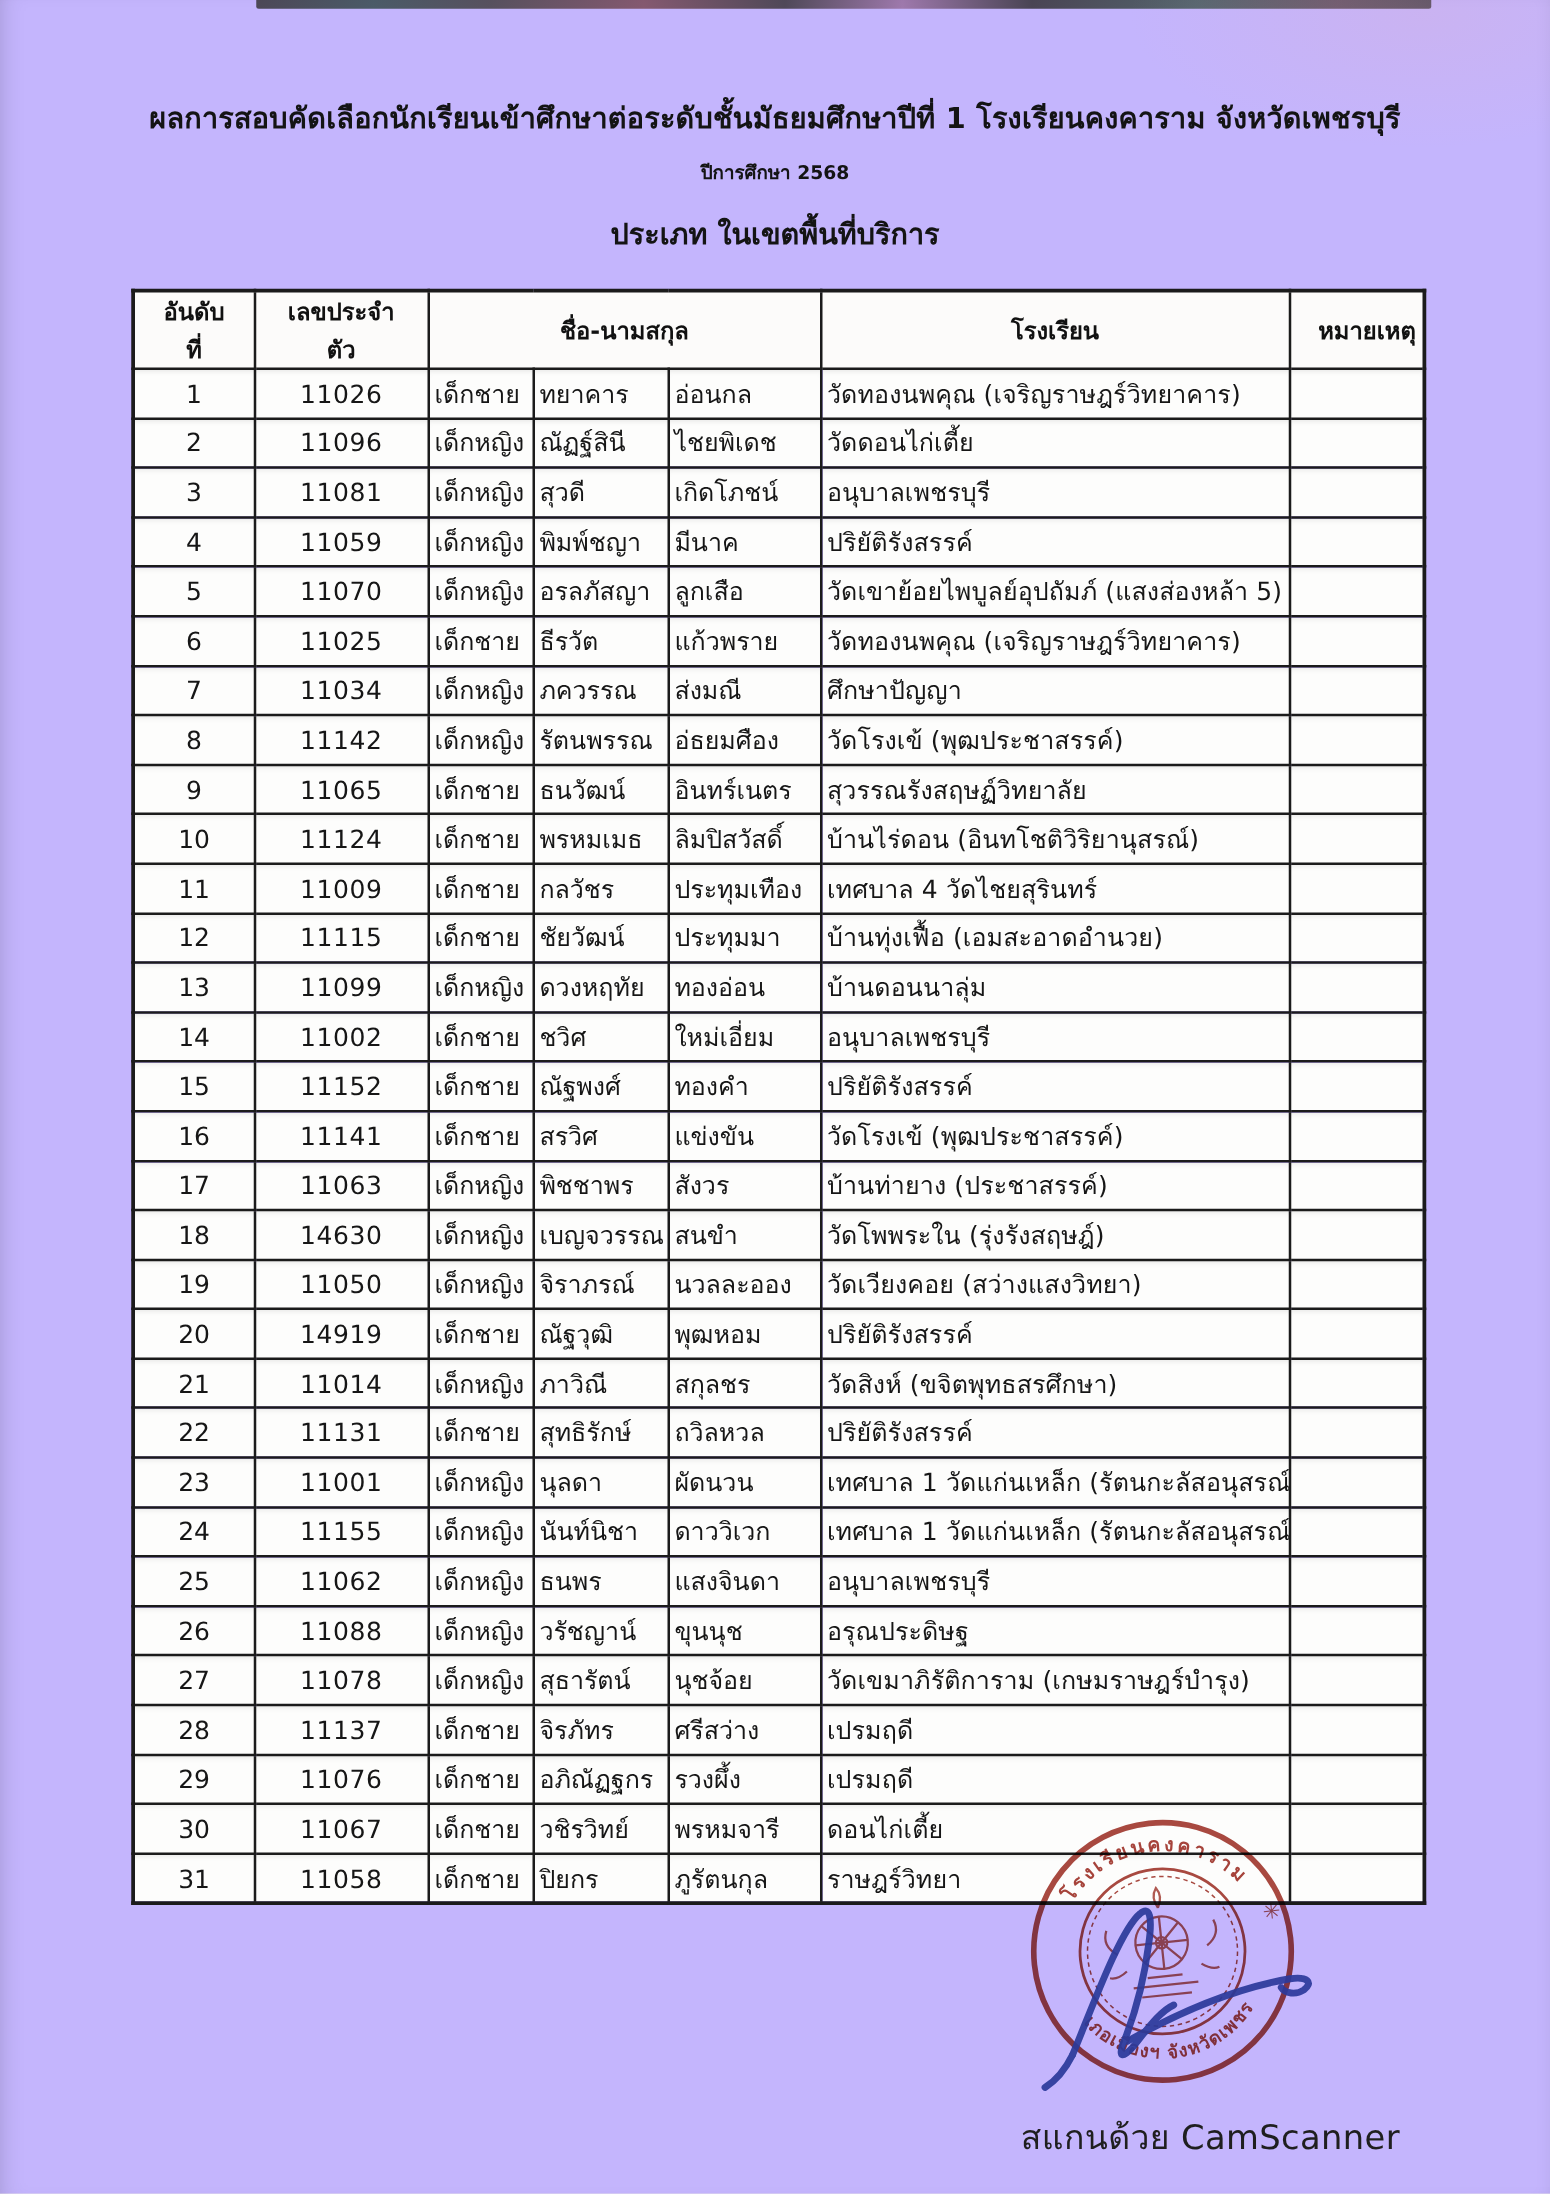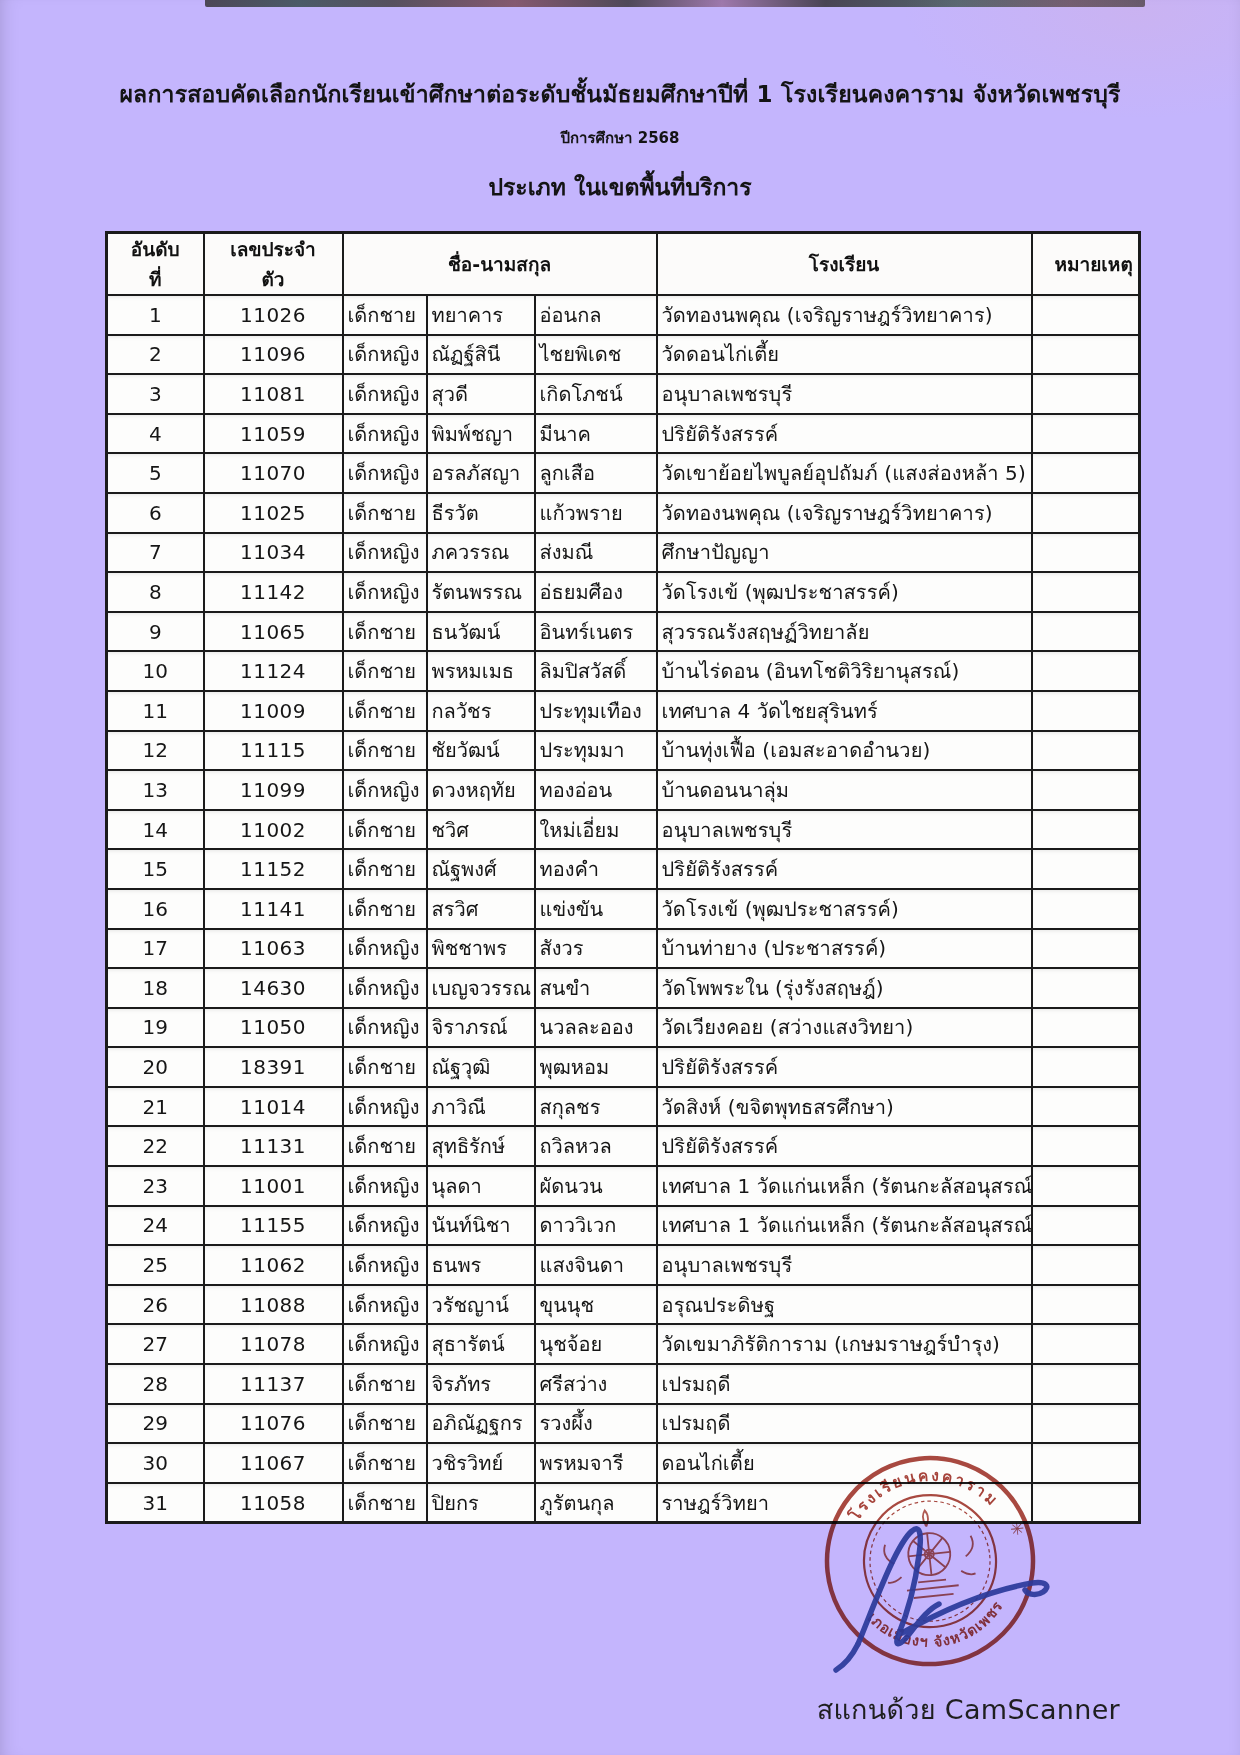--- a/index.html
+++ b/index.html
@@ -272,21 +272,21 @@
           <td class="c-rank">19</td>
           <td class="c-id">11050</td>
           <td class="c-prefix">เด็กหญิง</td>
           <td class="c-name">จิราภรณ์</td>
           <td class="c-name">นวลละออง</td>
           <td class="c-school">วัดเวียงคอย (สว่างแสงวิทยา)</td>
           <td class="c-note"></td>
         </tr>
         <tr>
           <td class="c-rank">20</td>
-          <td class="c-id">18391</td>
+          <td class="c-id">14919</td>
           <td class="c-prefix">เด็กชาย</td>
           <td class="c-name">ณัฐวุฒิ</td>
           <td class="c-name">พุฒหอม</td>
           <td class="c-school">ปริยัติรังสรรค์</td>
           <td class="c-note"></td>
         </tr>
         <tr>
           <td class="c-rank">21</td>
           <td class="c-id">11014</td>
           <td class="c-prefix">เด็กหญิง</td>

